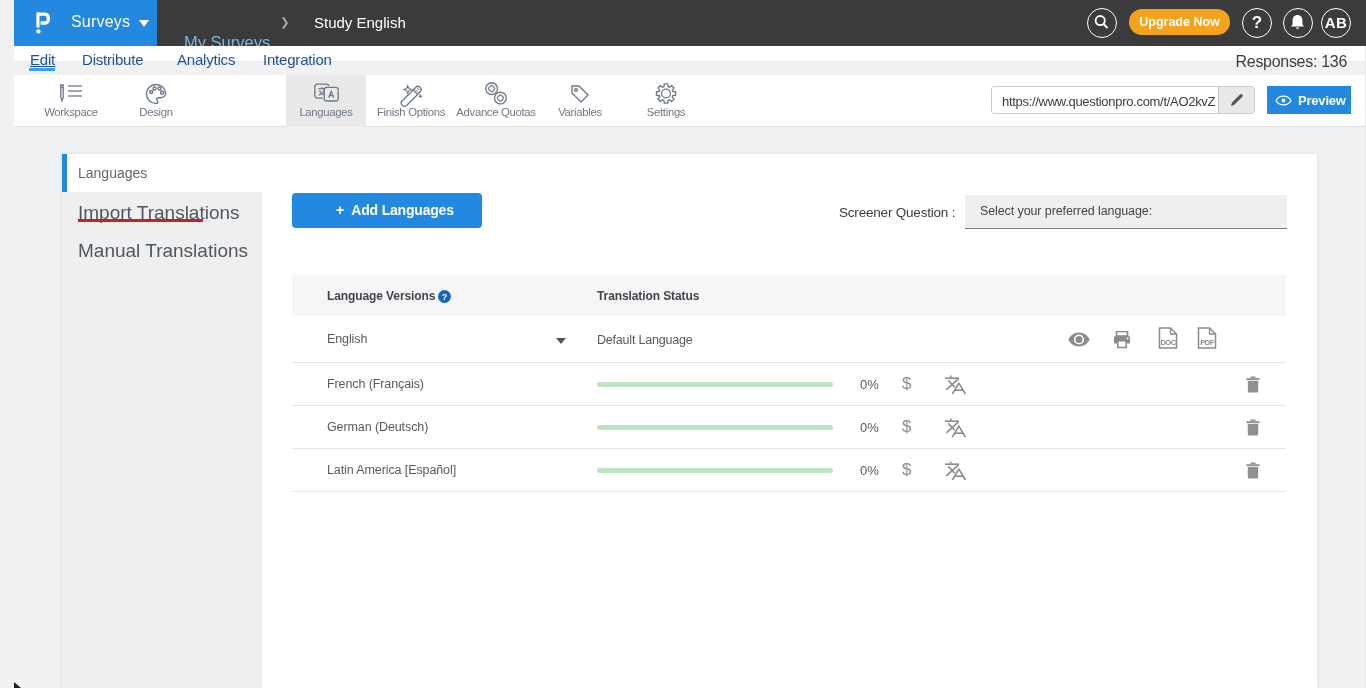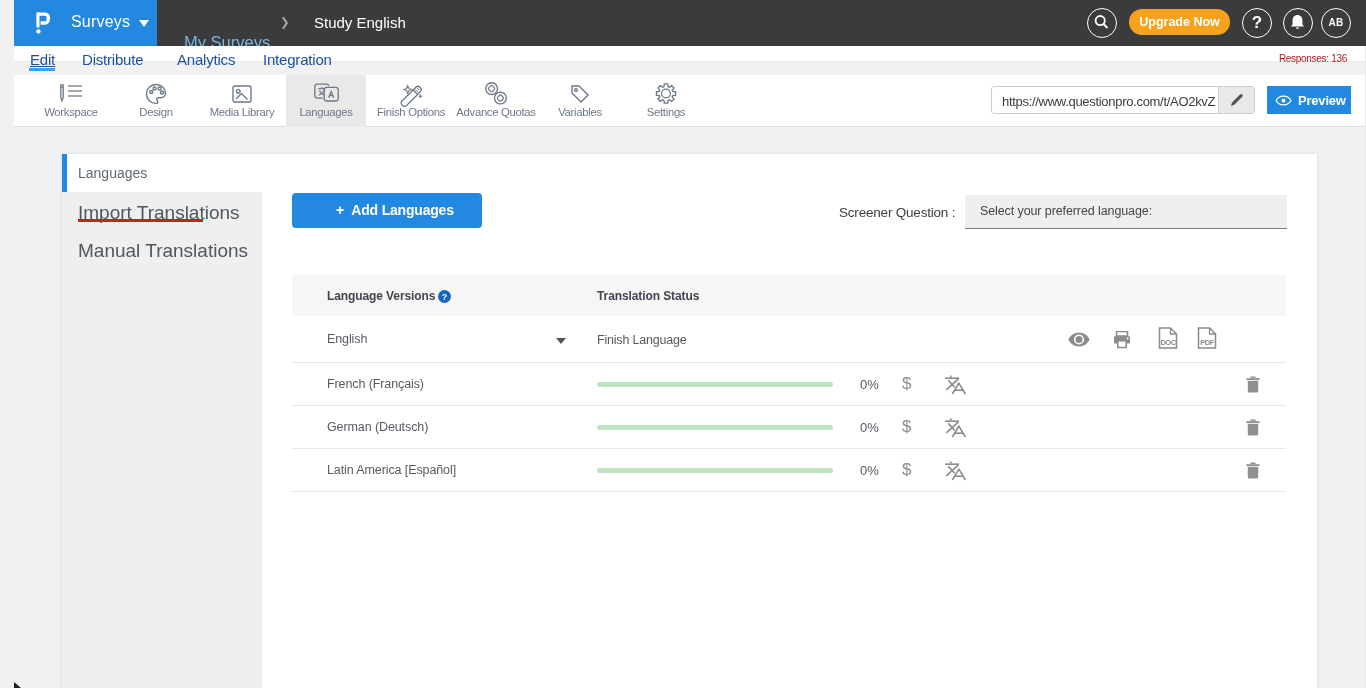--- a/index.html
+++ b/index.html
@@ -12,27 +12,27 @@
 #topbar { position:absolute; left:0; top:0; width:1366px; height:46px; background:#3b3b3d; }
 #logobox { position:absolute; left:0; top:0; width:143px; height:46px; background:#2288e0; }
 #logobox .ptxt { position:absolute; left:57px; top:13px; color:#fff; font-size:16px; font-weight:500; letter-spacing:0.2px; }
 #logocaret { position:absolute; left:125px; top:20px; width:0; height:0; border-left:5px solid transparent; border-right:5px solid transparent; border-top:7px solid #fff; }
 #crumb-my { position:absolute; left:170px; top:13px; color:#79b7e0; font-size:16.5px;margin-top:20px; }
 #crumb-gt { position:absolute; left:266px; top:15px; color:#a5a5a5; font-size:11.5px; }
 #crumb-study { position:absolute; left:300px; top:14px; color:#ffffff; font-size:15px; }
 .circ { position:absolute; top:8px; width:30px; height:30px; border:1.5px solid #fff; border-radius:50%; }
 #upgrade { position:absolute; left:1115px; top:9px; width:101px; height:26px; background:#f5a31c; border-radius:13px; color:#fff; font-size:12.5px; font-weight:700; text-align:center; line-height:26px; }
 #qcirc { left:1228px; color:#fff; font-weight:700; font-size:17px; text-align:center; line-height:28px; }
-#abcirc { left:1307px; color:#fff; font-weight:700; font-size:10px; text-align:center; line-height:28px; letter-spacing:0.3px; }
+#abcirc { left:1307px; color:#fff; font-weight:700; font-size:15px; text-align:center; line-height:28px; letter-spacing:0.3px; }
 
 
 #tabrow { position:absolute; left:0; top:46px; width:1366px; height:16px; background:#fff; border-bottom:1px solid #ececec; }
 .tab { position:absolute; top:5px; color:#1b519e; font-size:15px; font-weight:500; letter-spacing:-0.2px; }
 #tab-edit-underline { position:absolute; left:15px; top:22px; width:26px; height:2.5px; background:#35a3e8; }
-#responses { position:absolute; right:33px; top:7px; color:#b91c1c; font-size:10px; font-weight:500; letter-spacing:-0.3px; }
+#responses { position:absolute; right:33px; top:7px; color:#404040; font-size:16px; font-weight:500; letter-spacing:-0.3px; }
 
 
 #toolbar { position:absolute; left:0; top:75px; width:1366px; height:52px; background:#fff; border-bottom:1px solid #e0e0e0; }
 .titem { position:absolute; top:0; height:52px; text-align:left; color:#6e7987; }
 .titem .ic { position:absolute; left:50%; transform:translateX(-50%); top:7px; }
 .titem .lb { position:absolute; left:50%; transform:translateX(-50%); top:31px; font-size:11.3px; white-space:nowrap; letter-spacing:-0.3px; }
 #t-lang { background:#e9e9ea; }
 #urlbox { position:absolute; left:977px; top:11px; width:264px; height:28px; background:#fff; border:1px solid #ccc; border-radius:3px; }
 #urlbox .txt { position:absolute; left:10px; top:7px; font-size:13px; letter-spacing:-0.3px; color:#3c3c3c; white-space:nowrap; overflow:hidden; width:217px; }
 #urlbox .pbtn { position:absolute; right:0; top:0; width:36px; height:26px; background:#e9e9e9; border-left:1px solid #ccc; border-radius:0 3px 3px 0; }
@@ -124,28 +124,20 @@
     <div class="titem" style="left:102px;width:80px;">
       <svg class="ic" width="24" height="24" viewBox="0 0 24 24" fill="none" stroke="#6e7987" stroke-width="1.4">
         <path d="M12 2.5 C6.5 2.5 2.5 6.7 2.5 12 C2.5 17.3 6.7 21.5 12 21.5 C13.3 21.5 13.8 20.7 13.8 19.9 C13.8 19.3 13.5 18.9 13.2 18.5 C12.9 18.1 12.7 17.8 12.7 17.3 C12.7 16.3 13.5 15.7 14.5 15.7 L16.5 15.7 C19.3 15.7 21.5 13.8 21.5 11 C21.5 6.3 17.2 2.5 12 2.5 Z"></path>
         <circle cx="7.2" cy="10" r="1.5"></circle>
           <circle cx="10.5" cy="6.5" r="1.5"></circle>
           <circle cx="15.5" cy="6.5" r="1.5"></circle>
           <circle cx="18" cy="10.5" r="1.5"></circle>
       </svg>
       <span class="lb">Design</span>
     </div>
-    <div class="titem" style="left:187px;width:82px;">
-      <svg class="ic" width="24" height="24" viewBox="0 0 24 24" fill="none" stroke="#6e7987" stroke-width="1.4">
-        <rect x="3" y="4" width="18" height="16" rx="2"></rect>
-        <circle cx="8.2" cy="9.2" r="1.8"></circle>
-        <path d="M6 17 L11.5 11.5 L17.5 17.5"></path>
-      </svg>
-      <span class="lb">Media Library</span>
-    </div>
     <div class="titem" id="t-lang" style="left:272px;width:80px;">
       <svg class="ic" width="26" height="24" viewBox="0 0 26 24" fill="none" stroke="#6e7987" stroke-width="1.3">
         <rect x="1.8" y="2.1" width="14" height="14" rx="2.5"></rect>
         <rect x="11.2" y="5.4" width="14" height="13.6" rx="2.5" fill="#e9e9ea" stroke="#e9e9ea" stroke-width="3"></rect>
         <rect x="11.2" y="5.4" width="14" height="13.6" rx="2.5" fill="#e9e9ea"></rect>
         <g stroke-width="1.2">
           <line x1="5.3" y1="6.7" x2="12.3" y2="6.7"></line>
           <line x1="8.8" y1="5" x2="8.8" y2="6.7"></line>
           <path d="M11.6 6.9 Q10.4 11.6 5.6 13.2"></path>
           <path d="M6.4 8.6 Q8.2 12.4 11.8 13.3"></path>
@@ -230,21 +222,21 @@
               <text x="6.5" y="9.6" font-size="9" font-weight="bold" fill="#fff" text-anchor="middle" font-family="Liberation Sans">?</text>
             </svg>
           <span class="c2">Translation Status</span>
         </div>
 
         <div class="trow" style="top:41px; height:47px;">
           <span class="lname" style="top:16px;">English</span>
           <svg width="10" height="6" viewBox="0 0 10 6" style="position:absolute;left:264px;top:22px;">
               <path d="M0 0 L10 0 L5 6 Z" fill="#555"></path>
             </svg>
-          <span style="position:absolute;left:305px;top:17px;color:#56585c;font-size:12.5px;letter-spacing:-0.2px;">Finish Language</span>
+          <span style="position:absolute;left:305px;top:17px;color:#56585c;font-size:12.5px;letter-spacing:-0.2px;">Default Language</span>
           <svg width="22" height="15" viewBox="0 0 22 15" style="position:absolute;left:776px;top:16px;">
               <path d="M11 0.5 C6 0.5 2.2 3.4 0.5 7.5 C2.2 11.6 6 14.5 11 14.5 C16 14.5 19.8 11.6 21.5 7.5 C19.8 3.4 16 0.5 11 0.5 Z" fill="#8b8b8b"></path>
               <circle cx="11" cy="7.5" r="4.3" fill="#8b8b8b" stroke="#fff" stroke-width="1.6"></circle>
             </svg>
           <svg width="20" height="18" viewBox="0 0 20 18" style="position:absolute;left:820px;top:15px;">
               <rect x="4.5" y="0.5" width="11" height="4.5" fill="none" stroke="#8b8b8b" stroke-width="1.6"></rect>
               <rect x="2" y="5.2" width="16" height="7.3" rx="1" fill="#8b8b8b"></rect>
               <circle cx="15.6" cy="7.4" r="1" fill="#fff"></circle>
               <rect x="5.8" y="9.8" width="8.4" height="6.7" fill="#fff" stroke="#8b8b8b" stroke-width="1.5"></rect>
             </svg>

